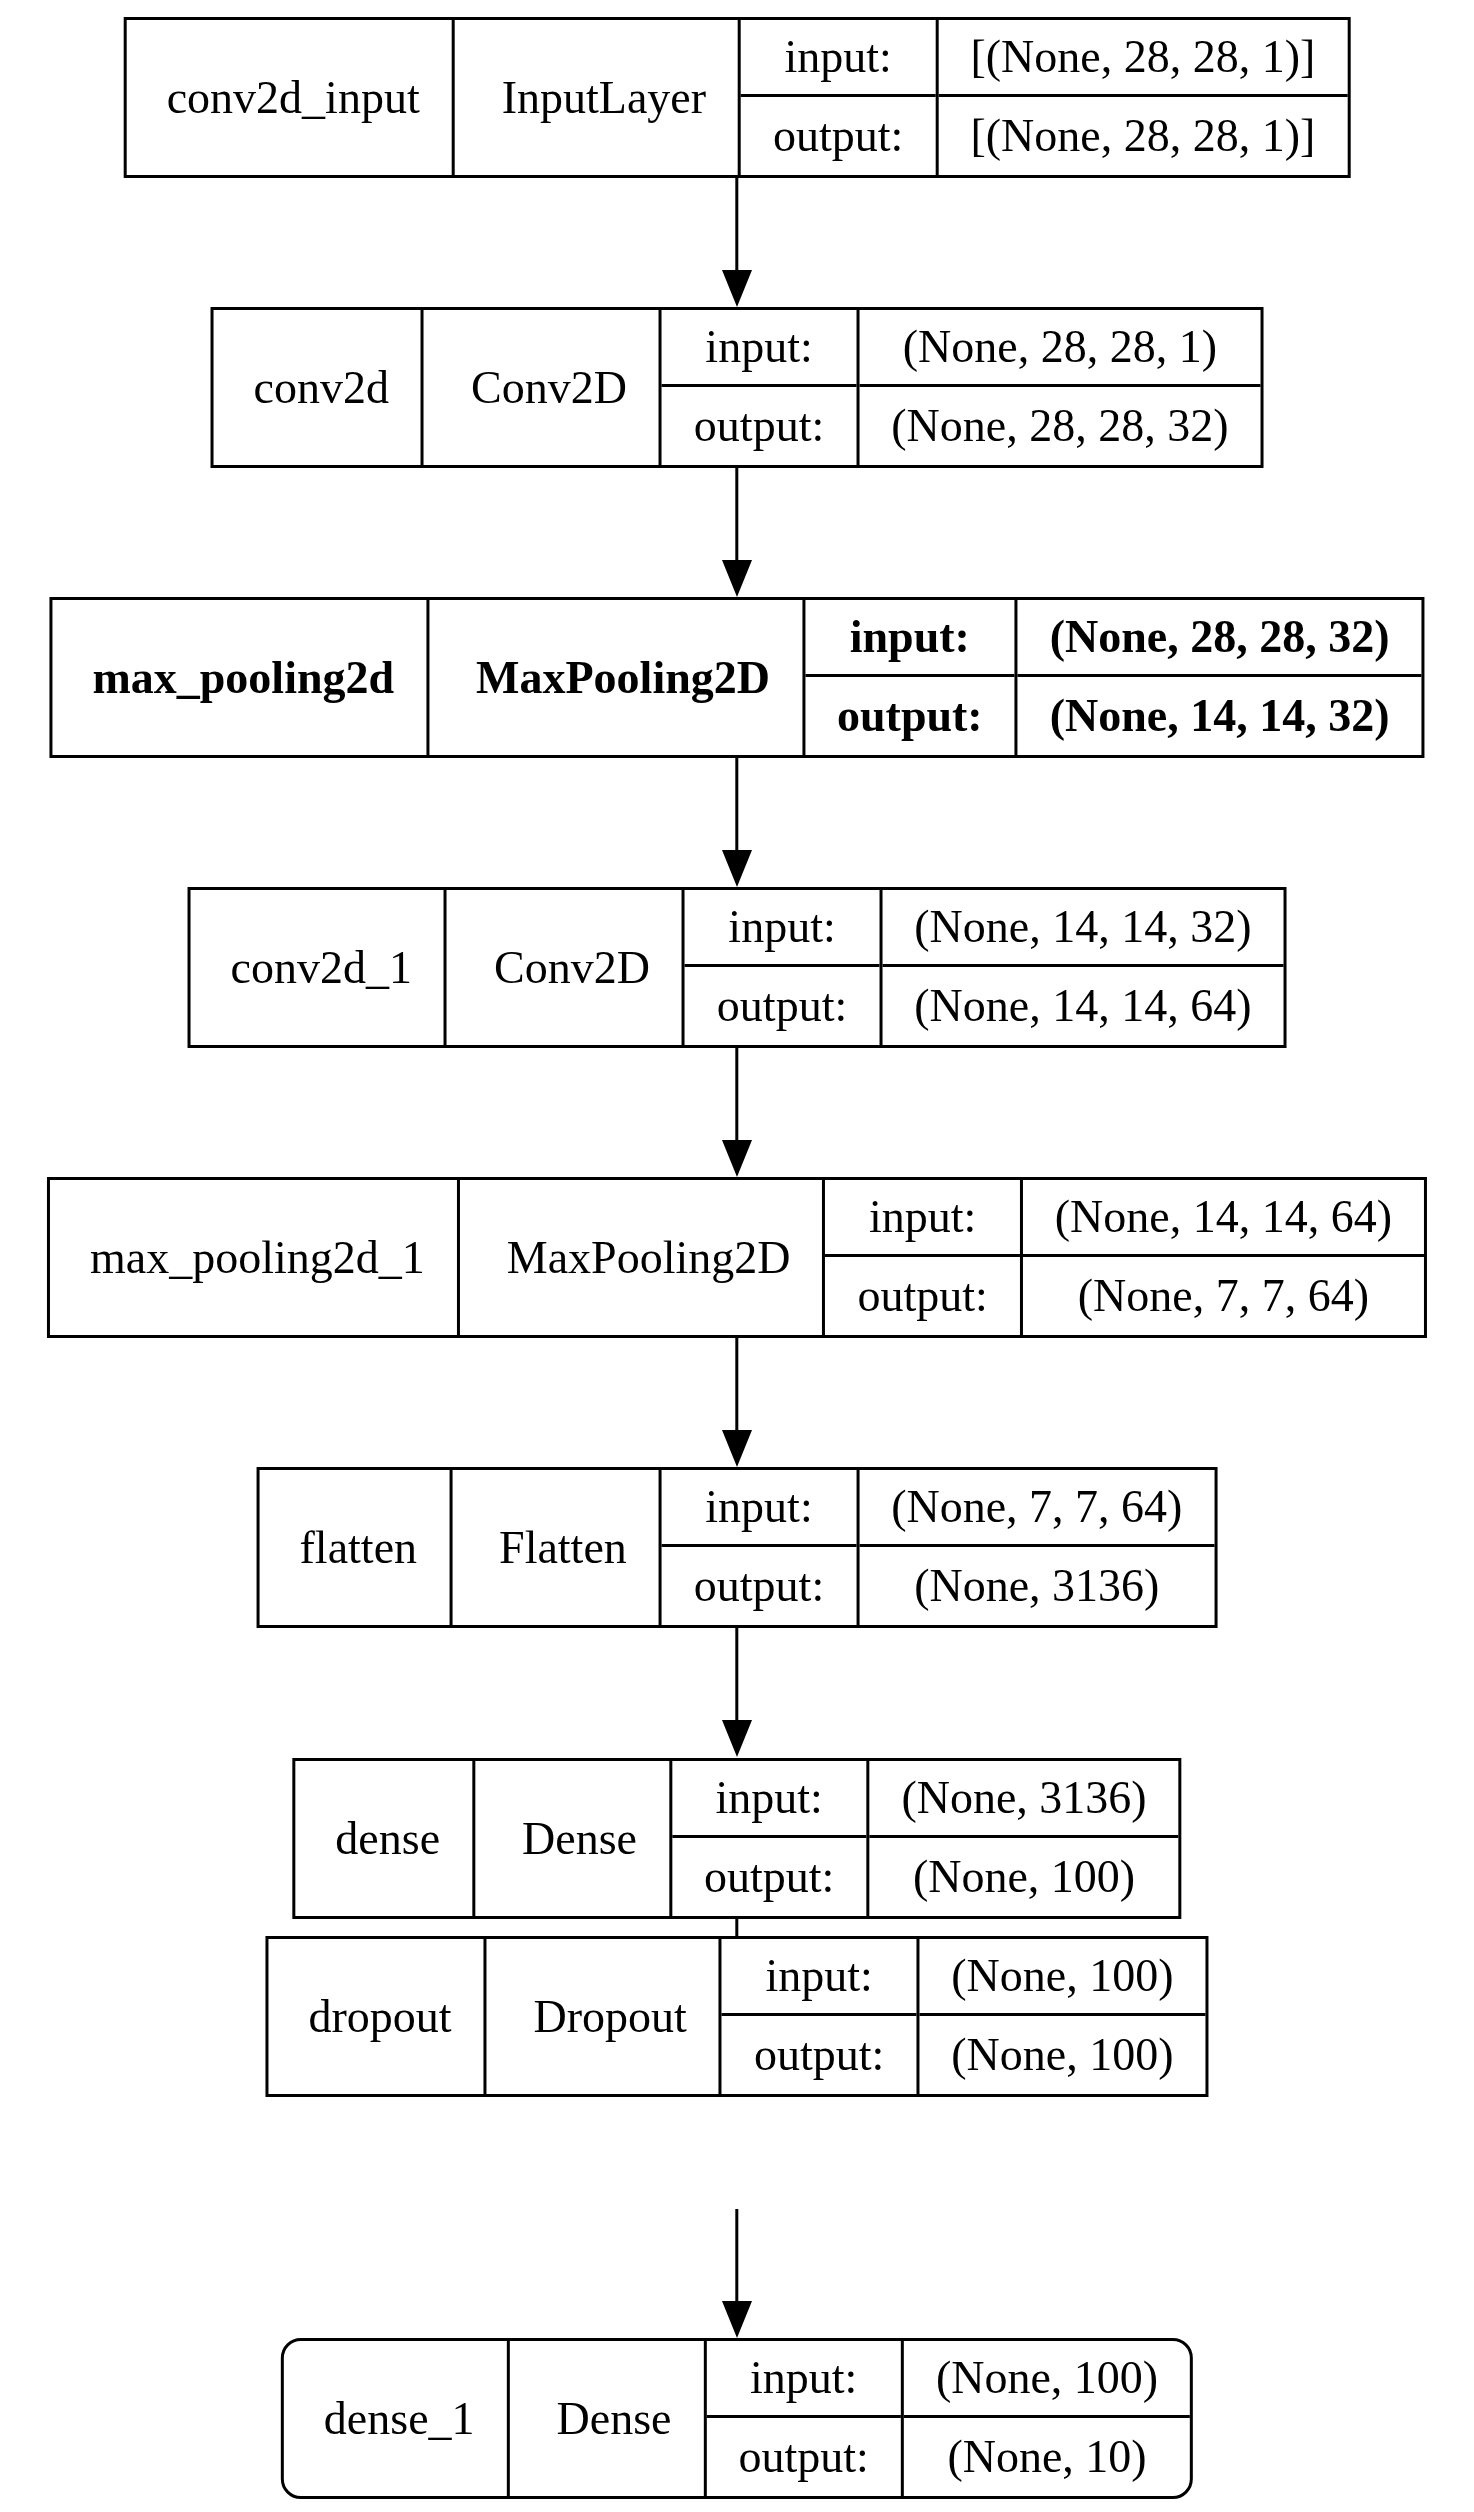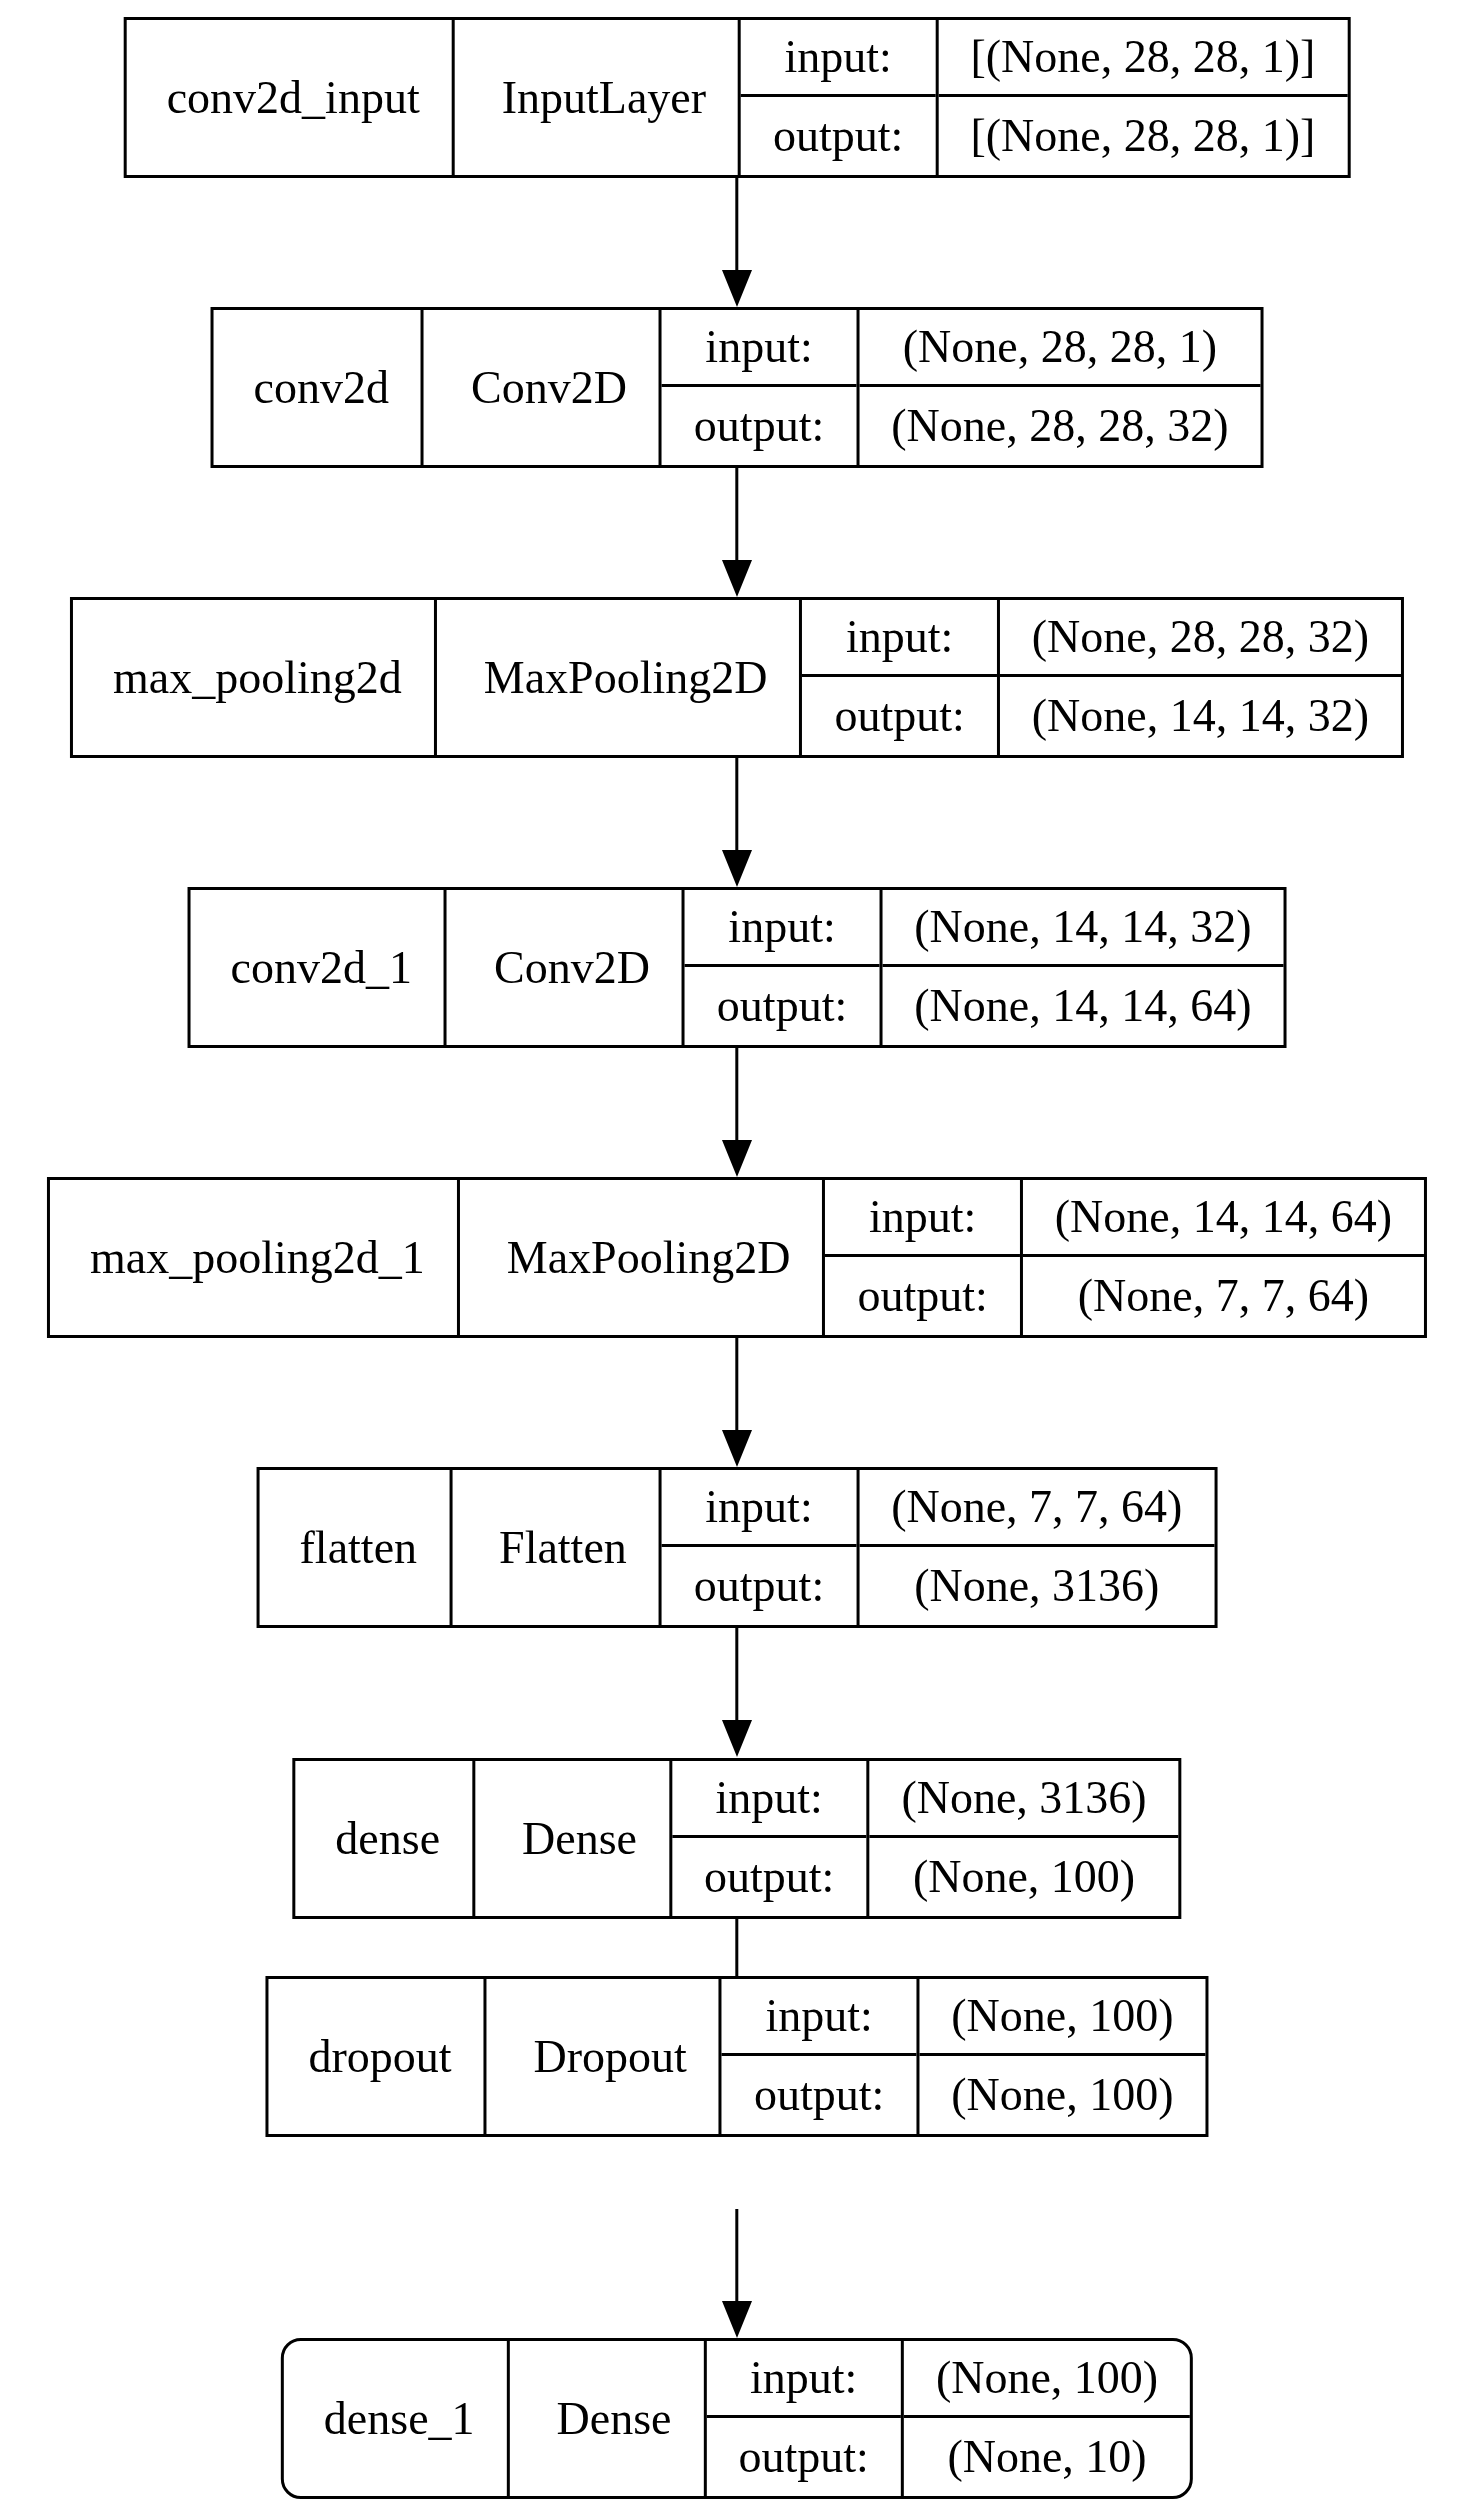--- a/index.html
+++ b/index.html
@@ -107,21 +107,21 @@
     </div>
     <div class="col">
       <div class="cell top">(None, 28, 28, 1)</div>
       <div class="cell">(None, 28, 28, 32)</div>
     </div>
   </div>
     <div class="arrow" style="top: 468px;">
       <div class="line"></div>
       <div class="head"></div>
     </div>
-    <div class="node" style="top: 597px;">
+    <div class="node" style="top: 597px; font-weight: bold;">
     <div class="cell name">max_pooling2d</div>
     <div class="cell cls">MaxPooling2D</div>
     <div class="col">
       <div class="cell top">input:</div>
       <div class="cell">output:</div>
     </div>
     <div class="col">
       <div class="cell top">(None, 28, 28, 32)</div>
       <div class="cell">(None, 14, 14, 32)</div>
     </div>
@@ -187,21 +187,21 @@
     </div>
     <div class="col">
       <div class="cell top">(None, 3136)</div>
       <div class="cell">(None, 100)</div>
     </div>
   </div>
     <div class="arrow" style="top: 1919px;">
       <div class="line"></div>
       <div class="head"></div>
     </div>
-    <div class="node" style="top: 1976px;">
+    <div class="node" style="top: 1936px;">
     <div class="cell name">dropout</div>
     <div class="cell cls">Dropout</div>
     <div class="col">
       <div class="cell top">input:</div>
       <div class="cell">output:</div>
     </div>
     <div class="col">
       <div class="cell top">(None, 100)</div>
       <div class="cell">(None, 100)</div>
     </div>

